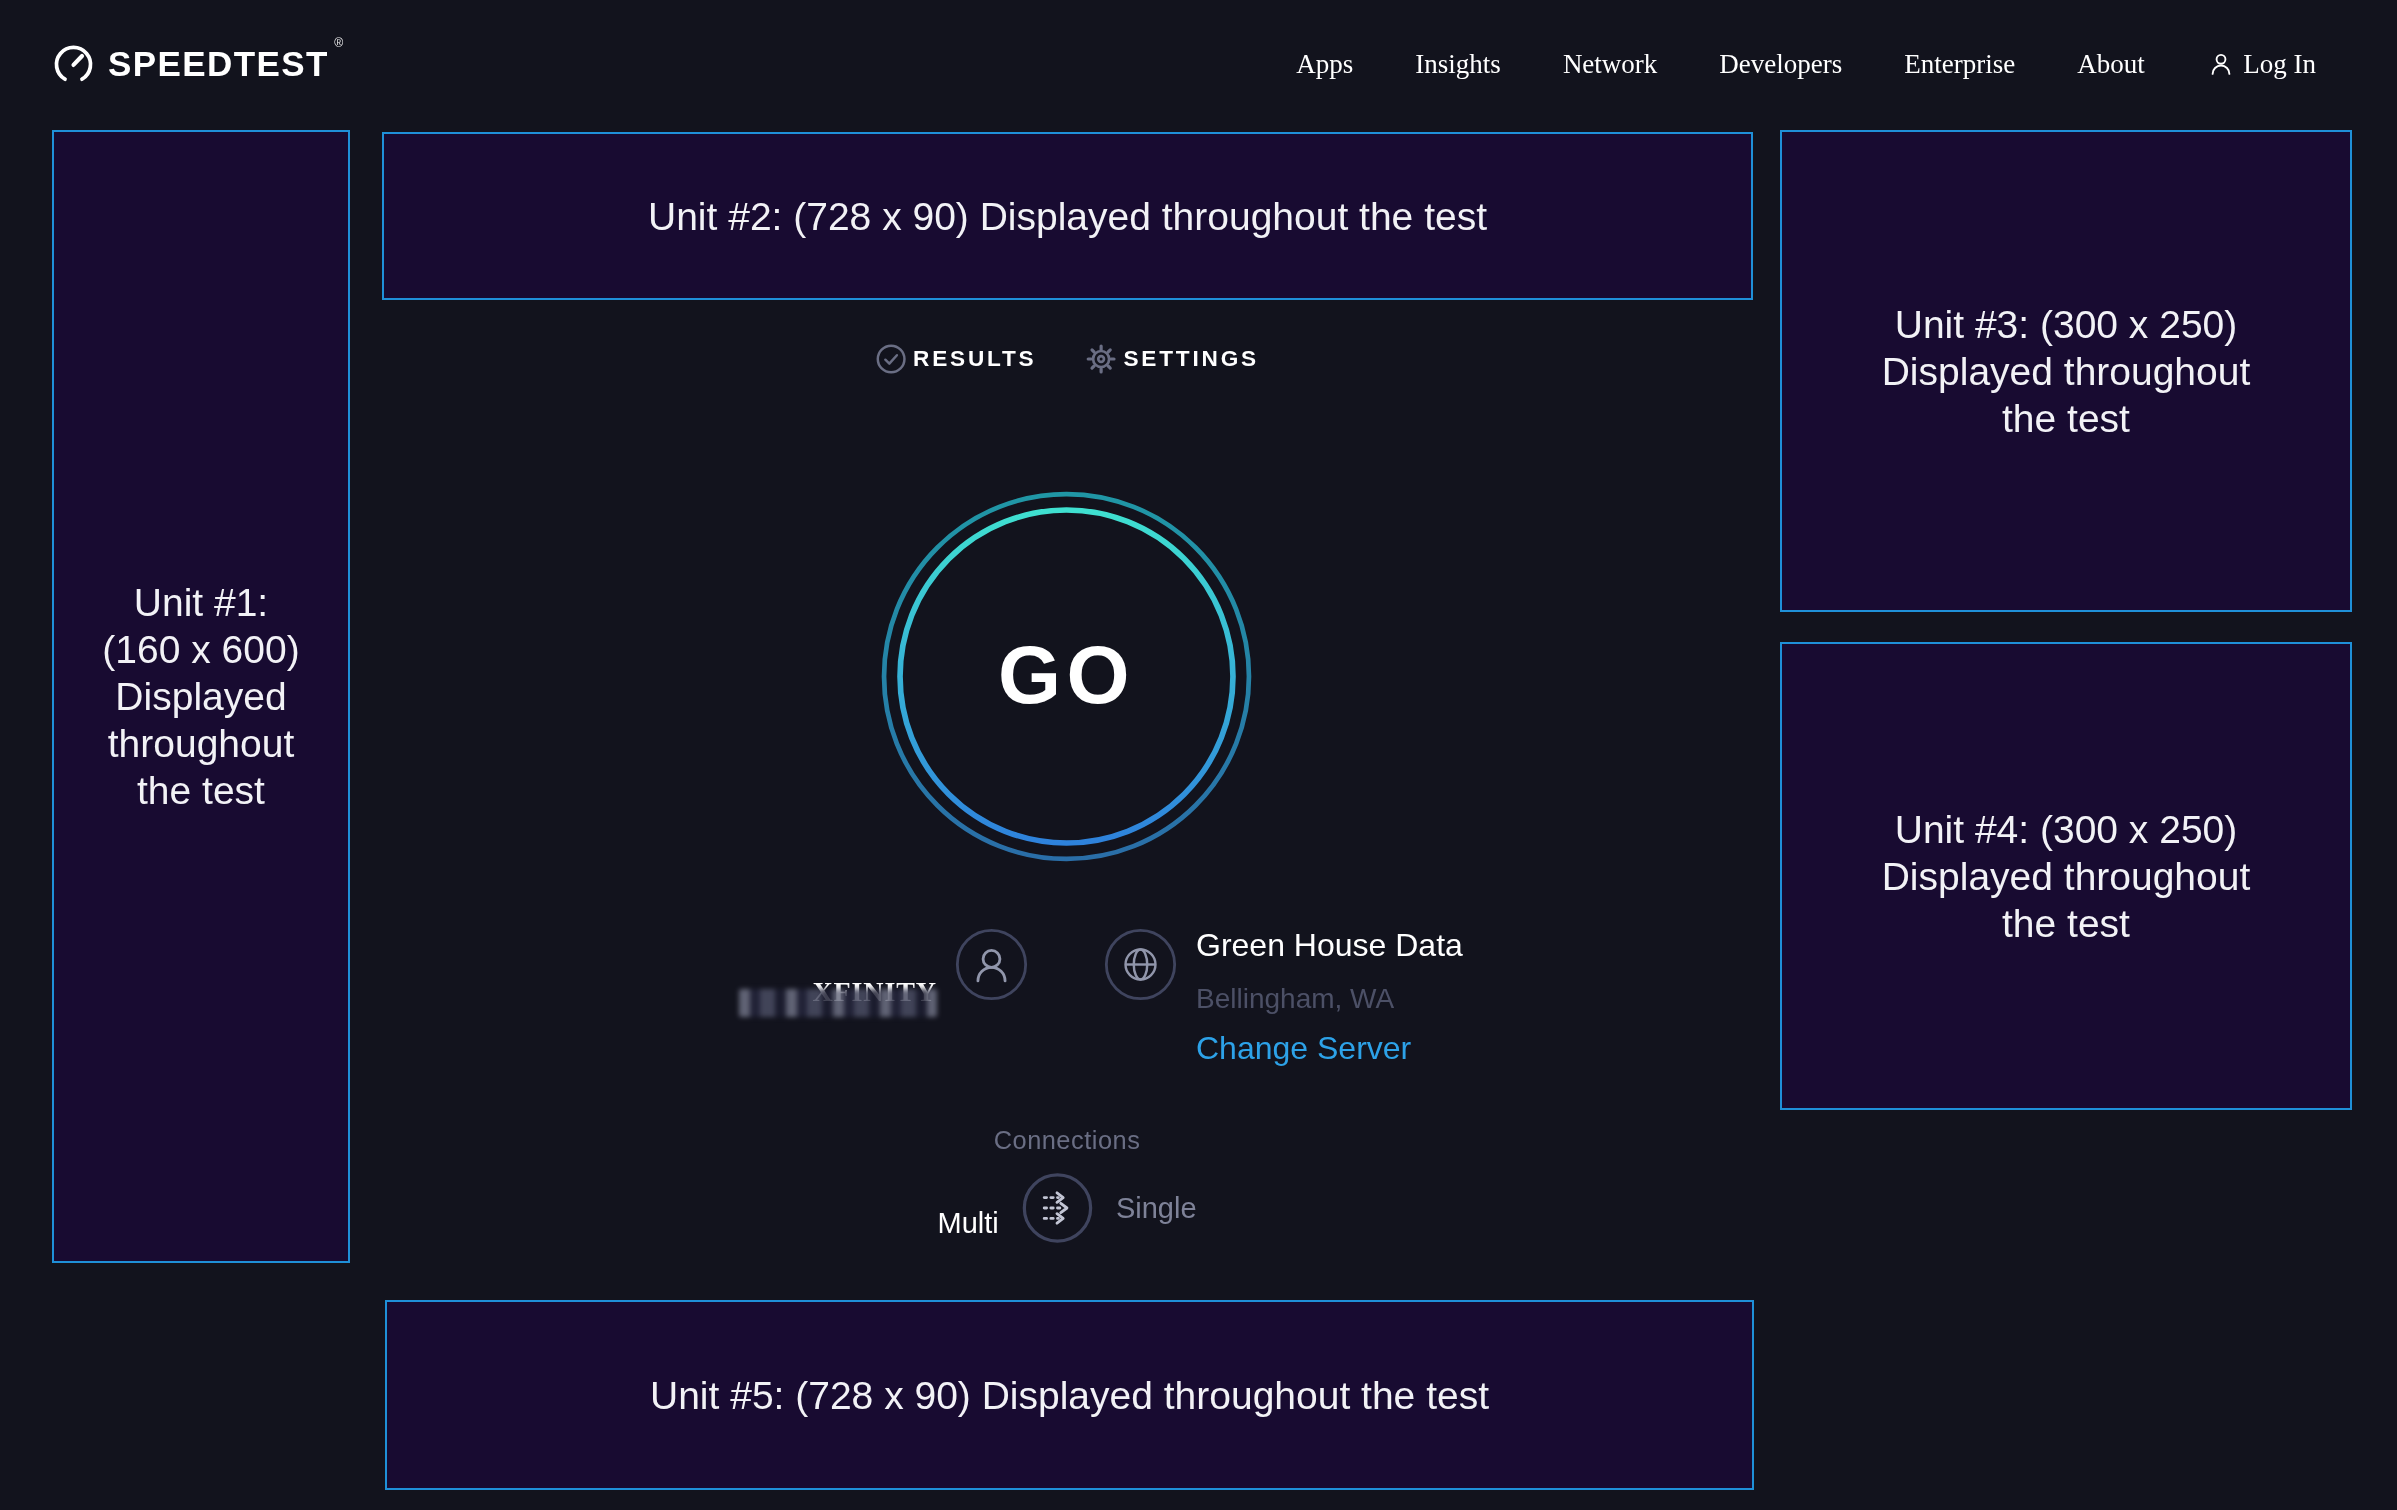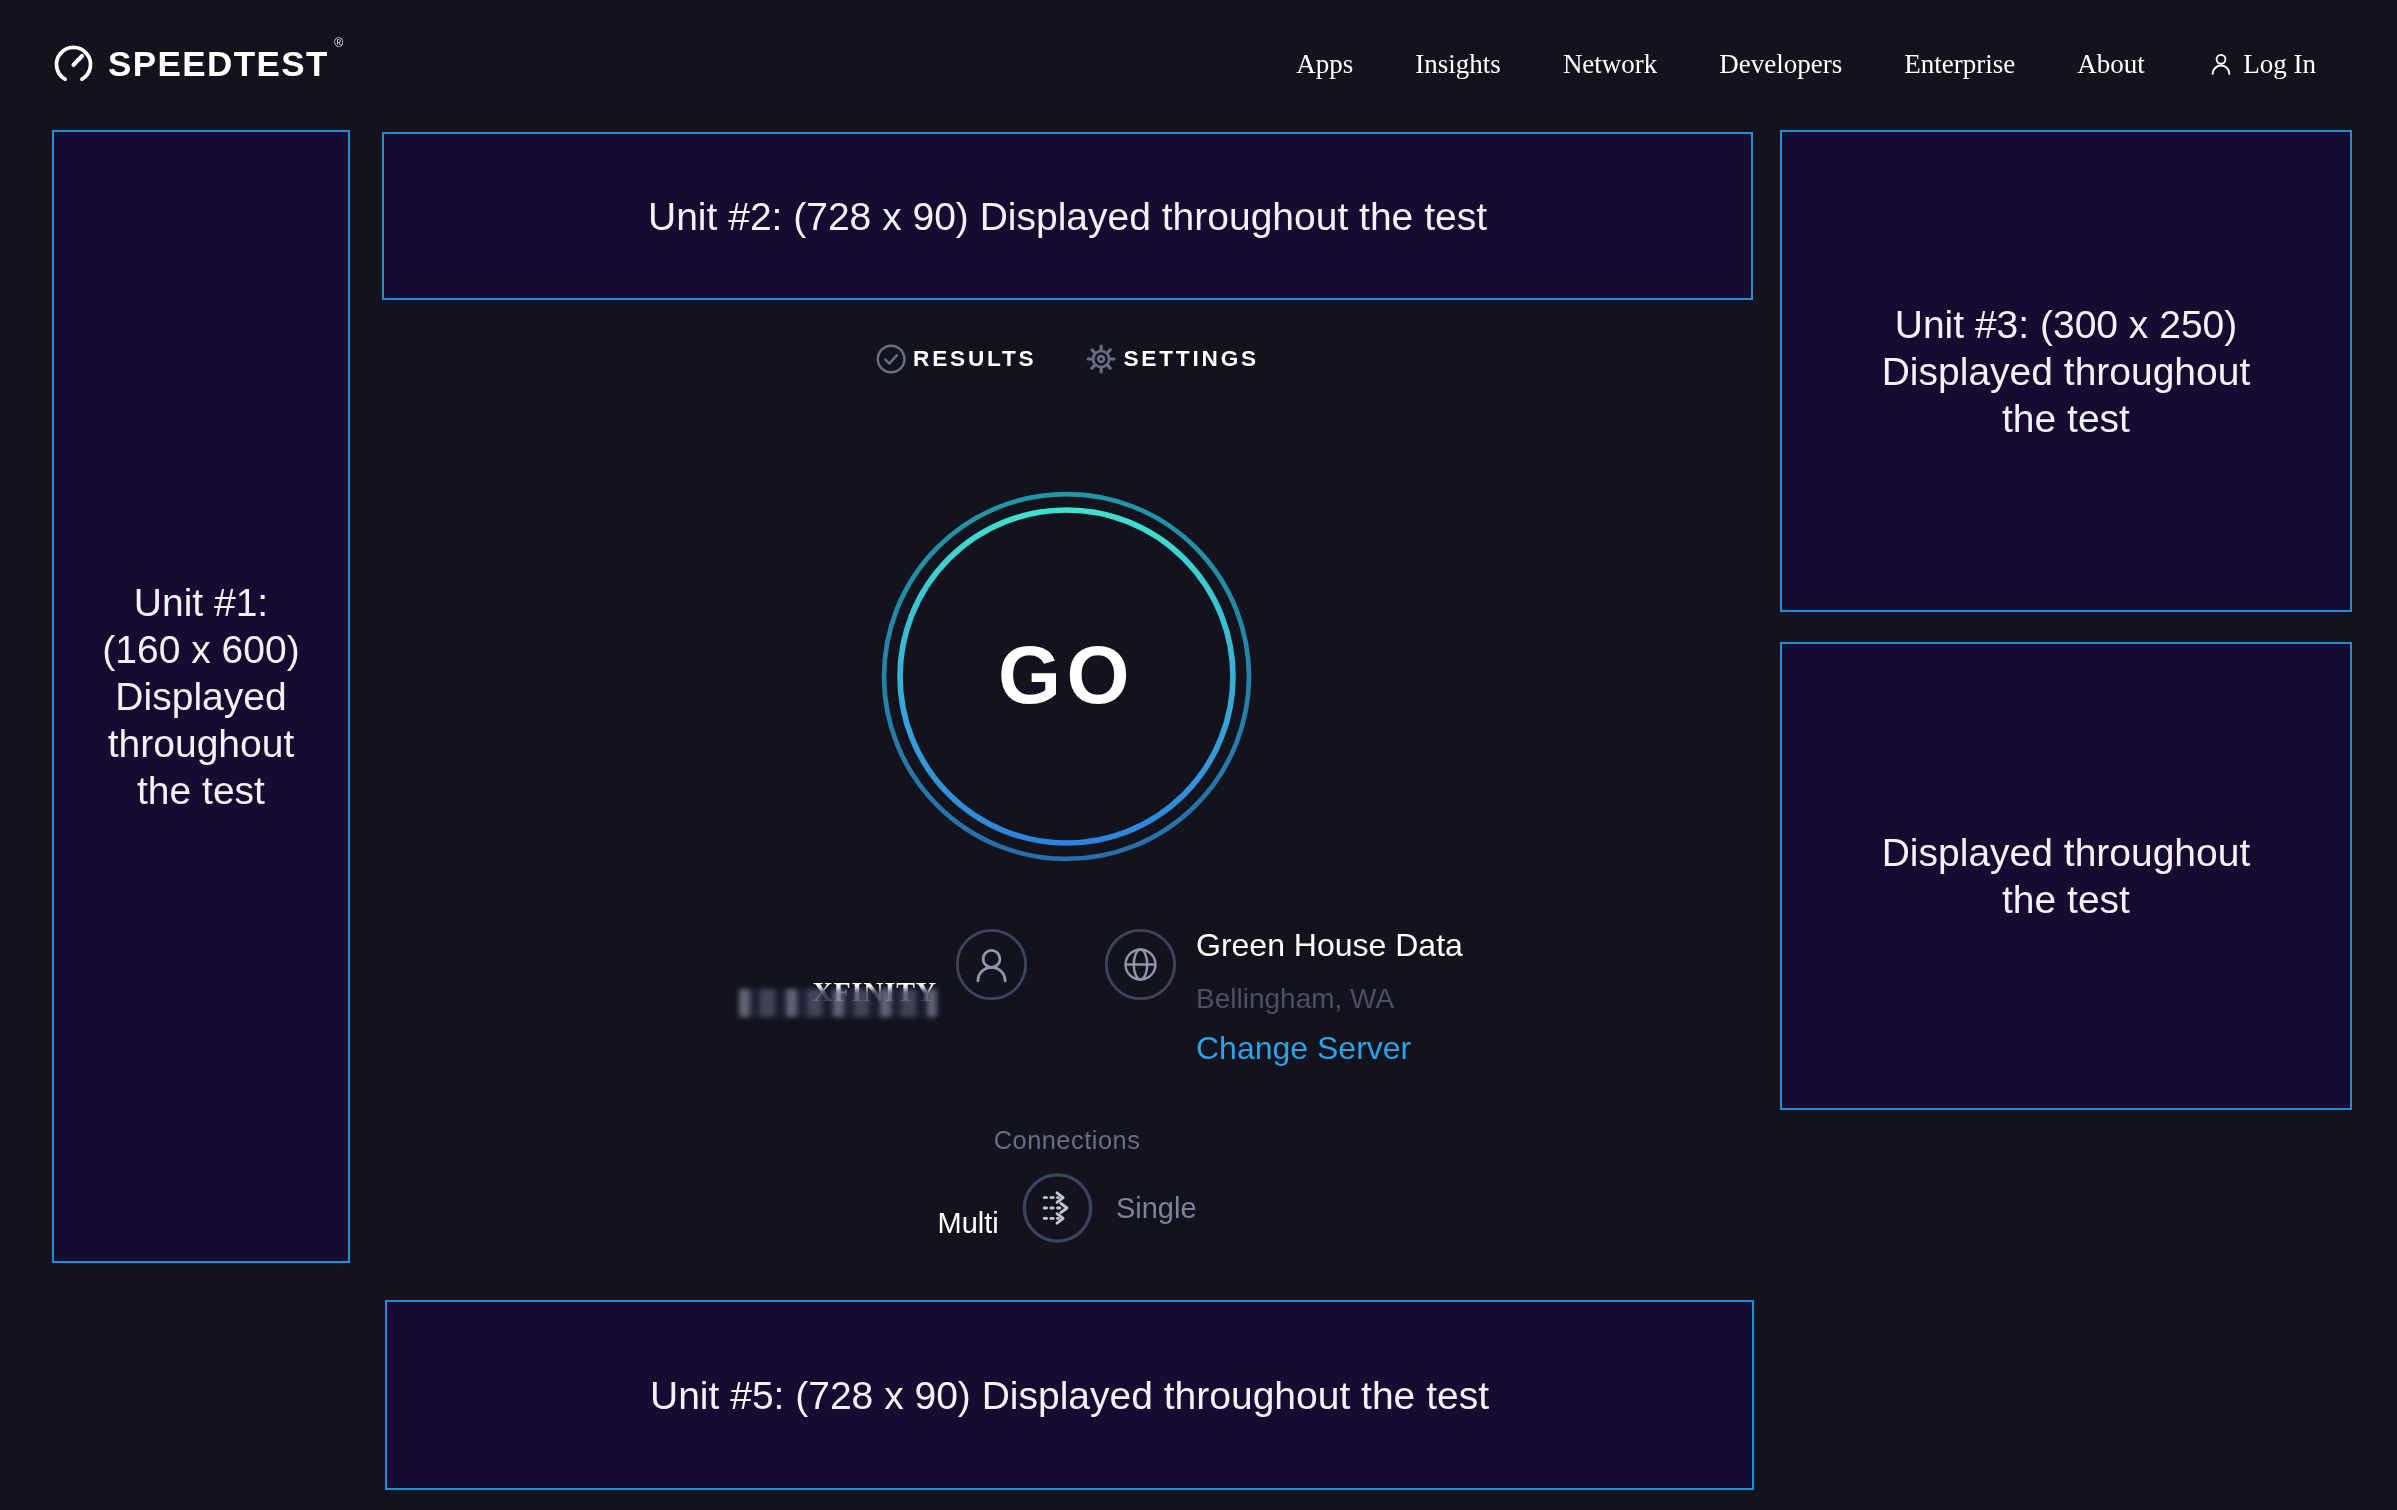--- a/index.html
+++ b/index.html
@@ -114,20 +114,21 @@
 </div>
 <div class="ad ad-2">
   <span>Unit #2: (728 x 90) Displayed throughout the test</span>
 </div>
 <div class="ad ad-3">
   <span>Unit #3: (300 x 250)</span>
   <span>Displayed throughout</span>
   <span>the test</span>
 </div>
 <div class="ad ad-4">
+  <span>Unit #4: (300 x 250)</span>
   <span>Displayed throughout</span>
   <span>the test</span>
 </div>
 <div class="ad ad-5">
   <span>Unit #5: (728 x 90) Displayed throughout the test</span>
 </div>
 
 <div class="tabs">
   <button class="tab">
     <svg viewBox="0 0 36 36">

